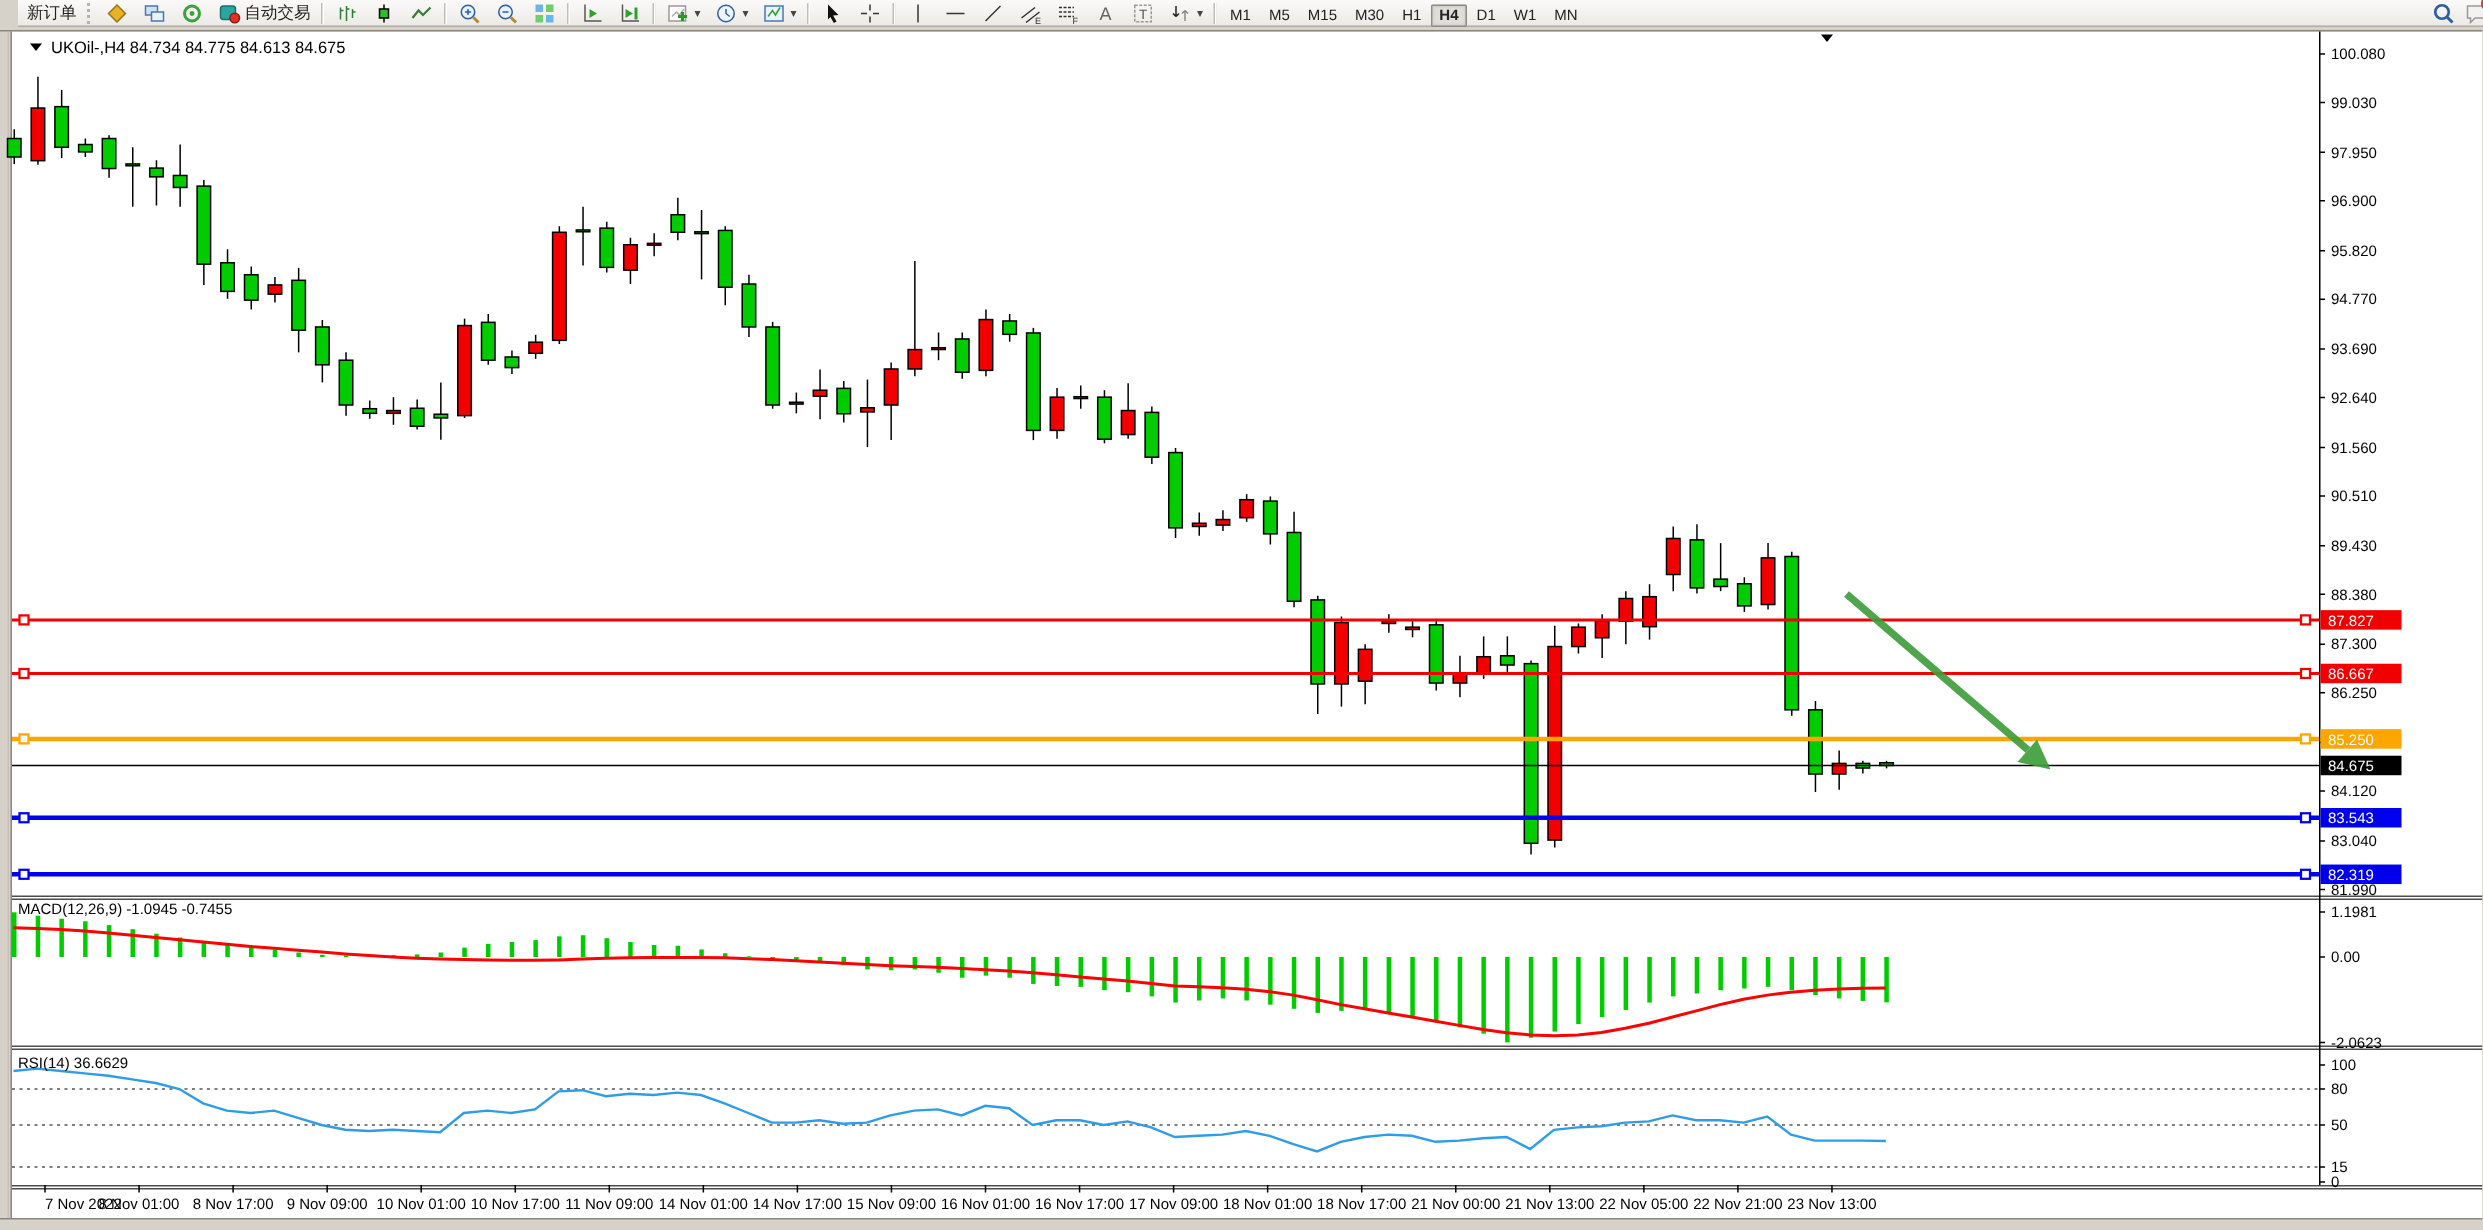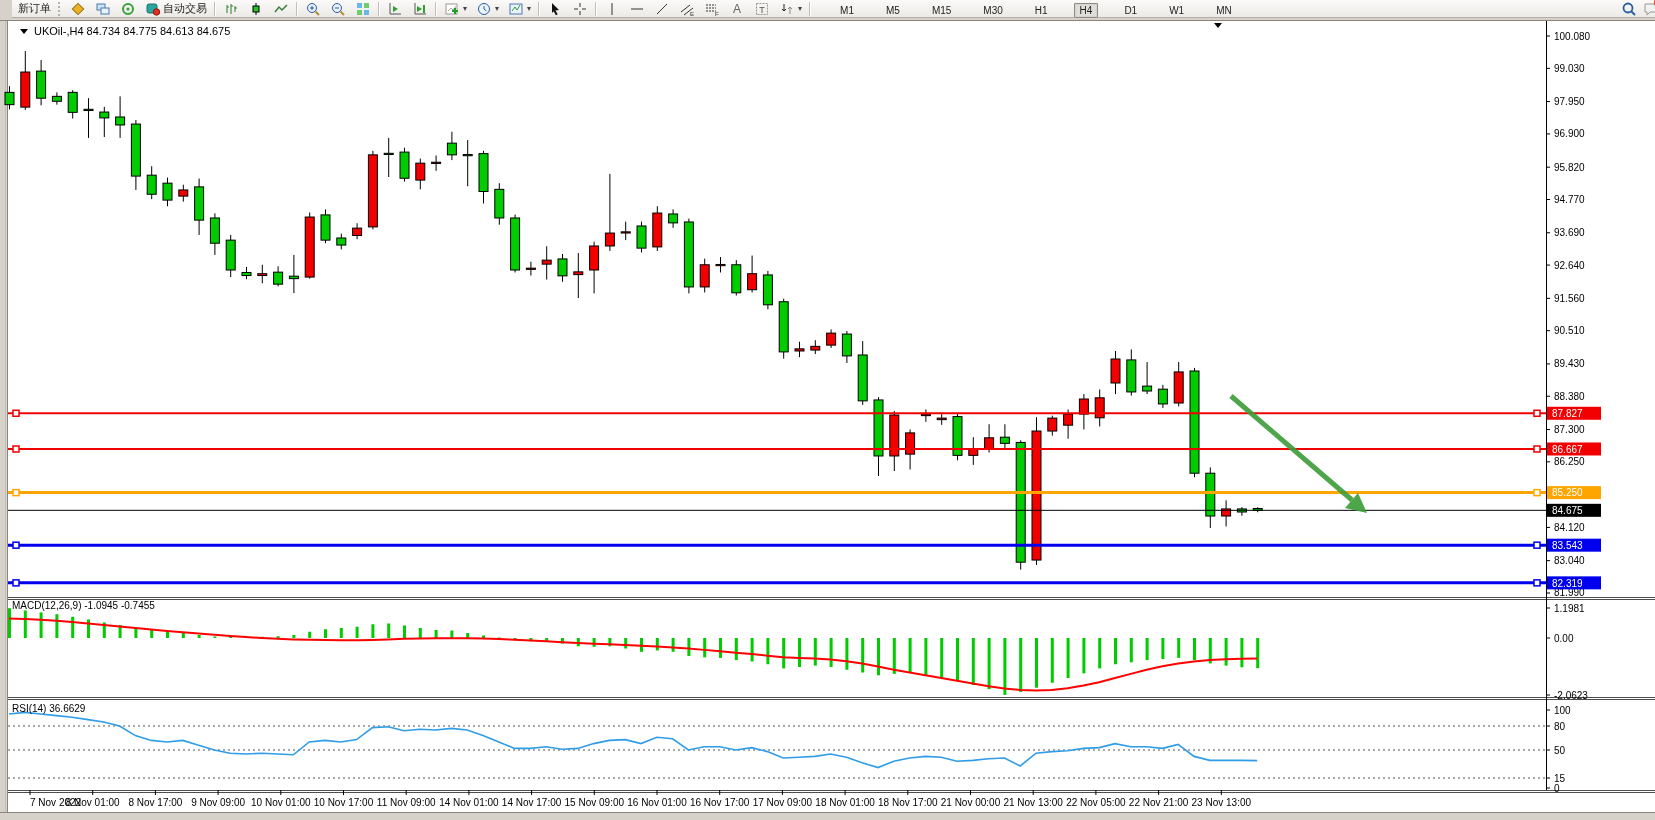--- a/index.html
+++ b/index.html
@@ -8,22 +8,22 @@
   #toolbar{position:absolute;top:0;left:12px;width:1655px;height:18px;
     background:linear-gradient(#fbfaf9,#eceae6);border-bottom:1px solid #b3afa8;
     display:flex;align-items:center;gap:1px;padding:0 2px;box-sizing:border-box;z-index:5;}
   .tbtn{display:inline-flex;align-items:center;gap:2px;height:16px;padding:0 3px;
     font-size:11px;color:#222;cursor:default;border:1px solid transparent;border-radius:2px;}
   .tbi{width:16px;height:16px;display:inline-flex;align-items:center;justify-content:center;}
   .tbi svg{display:block;}
   .sep{width:1px;height:14px;background:#c2beb7;border-right:1px solid #fff;margin:0 2px;}
   .grip{width:3px;height:14px;border-left:2px dotted #b7b3ac;margin:0 2px;}
   .caret{font-size:8px;color:#444;margin-left:1px;}
-  .tf{font-size:10px;padding:1px 5px;color:#222;border:1px solid transparent;border-radius:1px;margin-left:20px;}
-  .tf.active{background:#e0ded9;border-color:#8f8b85;box-shadow:inset 0 0 2px #bbb;}
+  .tf{font-size:10px;padding:1px 5px;color:#222;border:1px solid transparent;border-radius:1px;}
+  .tf.active{background:#e0ded9;border-color:#8f8b85;box-shadow:inset 0 0 2px #bbb;font-weight:bold;}
   #right-icons{margin-left:auto;display:flex;align-items:center;gap:6px;padding-right:6px;}
   .badge{position:absolute;top:-4px;right:-6px;background:#e0301e;color:#fff;border-radius:50%;
     width:11px;height:11px;font-size:8px;line-height:11px;text-align:center;font-weight:bold;}
   .chat-wrap{position:relative;}
   
   #chart-svg{position:absolute;top:18px;left:0;}
   text{font-family:"Liberation Sans",sans-serif;}
 </style>
 </head>
 <body>

